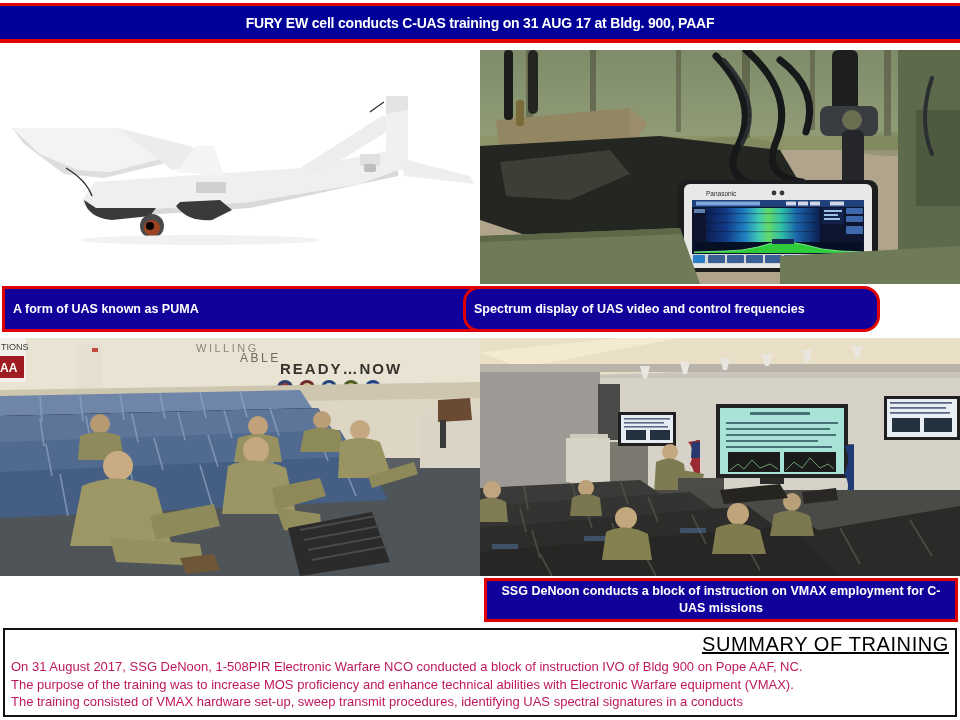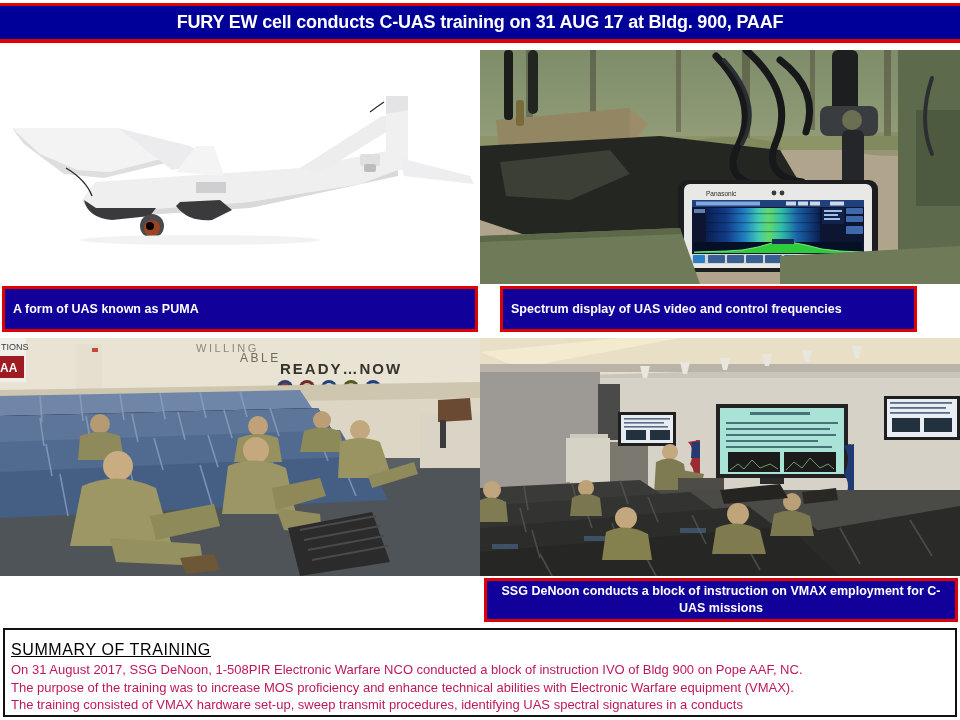--- a/index.html
+++ b/index.html
@@ -13,21 +13,21 @@
   
   .title-bar{
     position:absolute;left:0;top:3px;width:960px;height:40px;
     background:#000099;
     border-top:3px solid #e00000;
     border-bottom:4px solid #e00000;
     box-sizing:border-box;
     display:flex;align-items:center;justify-content:center;
   }
   .title-bar .title-text{
-    color:#ffffff;font-weight:bold;font-size:18px;letter-spacing:-0.2px;
+    color:#ffffff;font-weight:bold;font-size:14px;letter-spacing:-0.2px;
     white-space:nowrap;
   }
 
   
   .photo{position:absolute;overflow:hidden;background:#ffffff;}
   .photo-tl{left:0;top:50px;width:480px;height:234px;}
   .photo-tr{left:480px;top:50px;width:480px;height:234px;}
   .photo-bl{left:0;top:338px;width:480px;height:238px;}
   .photo-br{left:480px;top:338px;width:480px;height:238px;}
 
@@ -35,33 +35,33 @@
   .caption{
     position:absolute;background:#110099;
     border:3px solid #e00000;box-sizing:border-box;
     display:flex;align-items:center;justify-content:flex-start;
     text-align:center;padding:0 8px;
   }
   .caption span{
     color:#ffffff;font-weight:bold;font-size:12.5px;line-height:17px;
   }
   .cap-tl{left:2px;top:286px;width:476px;height:46px;}
-  .cap-tr{left:500px;top:286px;width:417px;height:46px;}
+  .cap-tr{left:463px;top:286px;width:417px;height:46px;border-radius:16px;}
   .cap-bl{left:2px;top:578px;width:476px;height:44px;}
   .cap-br{left:484px;top:578px;width:474px;height:44px;}
 
   
   .summary{
     position:absolute;left:3px;top:628px;width:954px;height:89px;
     background:#ffffff;border:2px solid #111111;box-sizing:border-box;
     padding:3px 6px 0 6px;
   }
   .summary-title{
-    text-align:left;font-size:16px;color:#000000;
-    text-decoration:underline;letter-spacing:0.6px;margin:8px 0 2px 0;
+    text-align:right;font-size:20px;color:#000000;
+    text-decoration:underline;letter-spacing:0.6px;margin:0 0 2px 0;
   }
   .summary-body{font-size:13px;color:#be185d;line-height:17.5px;text-align:left;}
   .summary-body .ln{display:block;white-space:nowrap;}
 
   
   .ph-svg{display:block;width:100%;height:100%;}
 </style>
 </head>
 <body>
 

